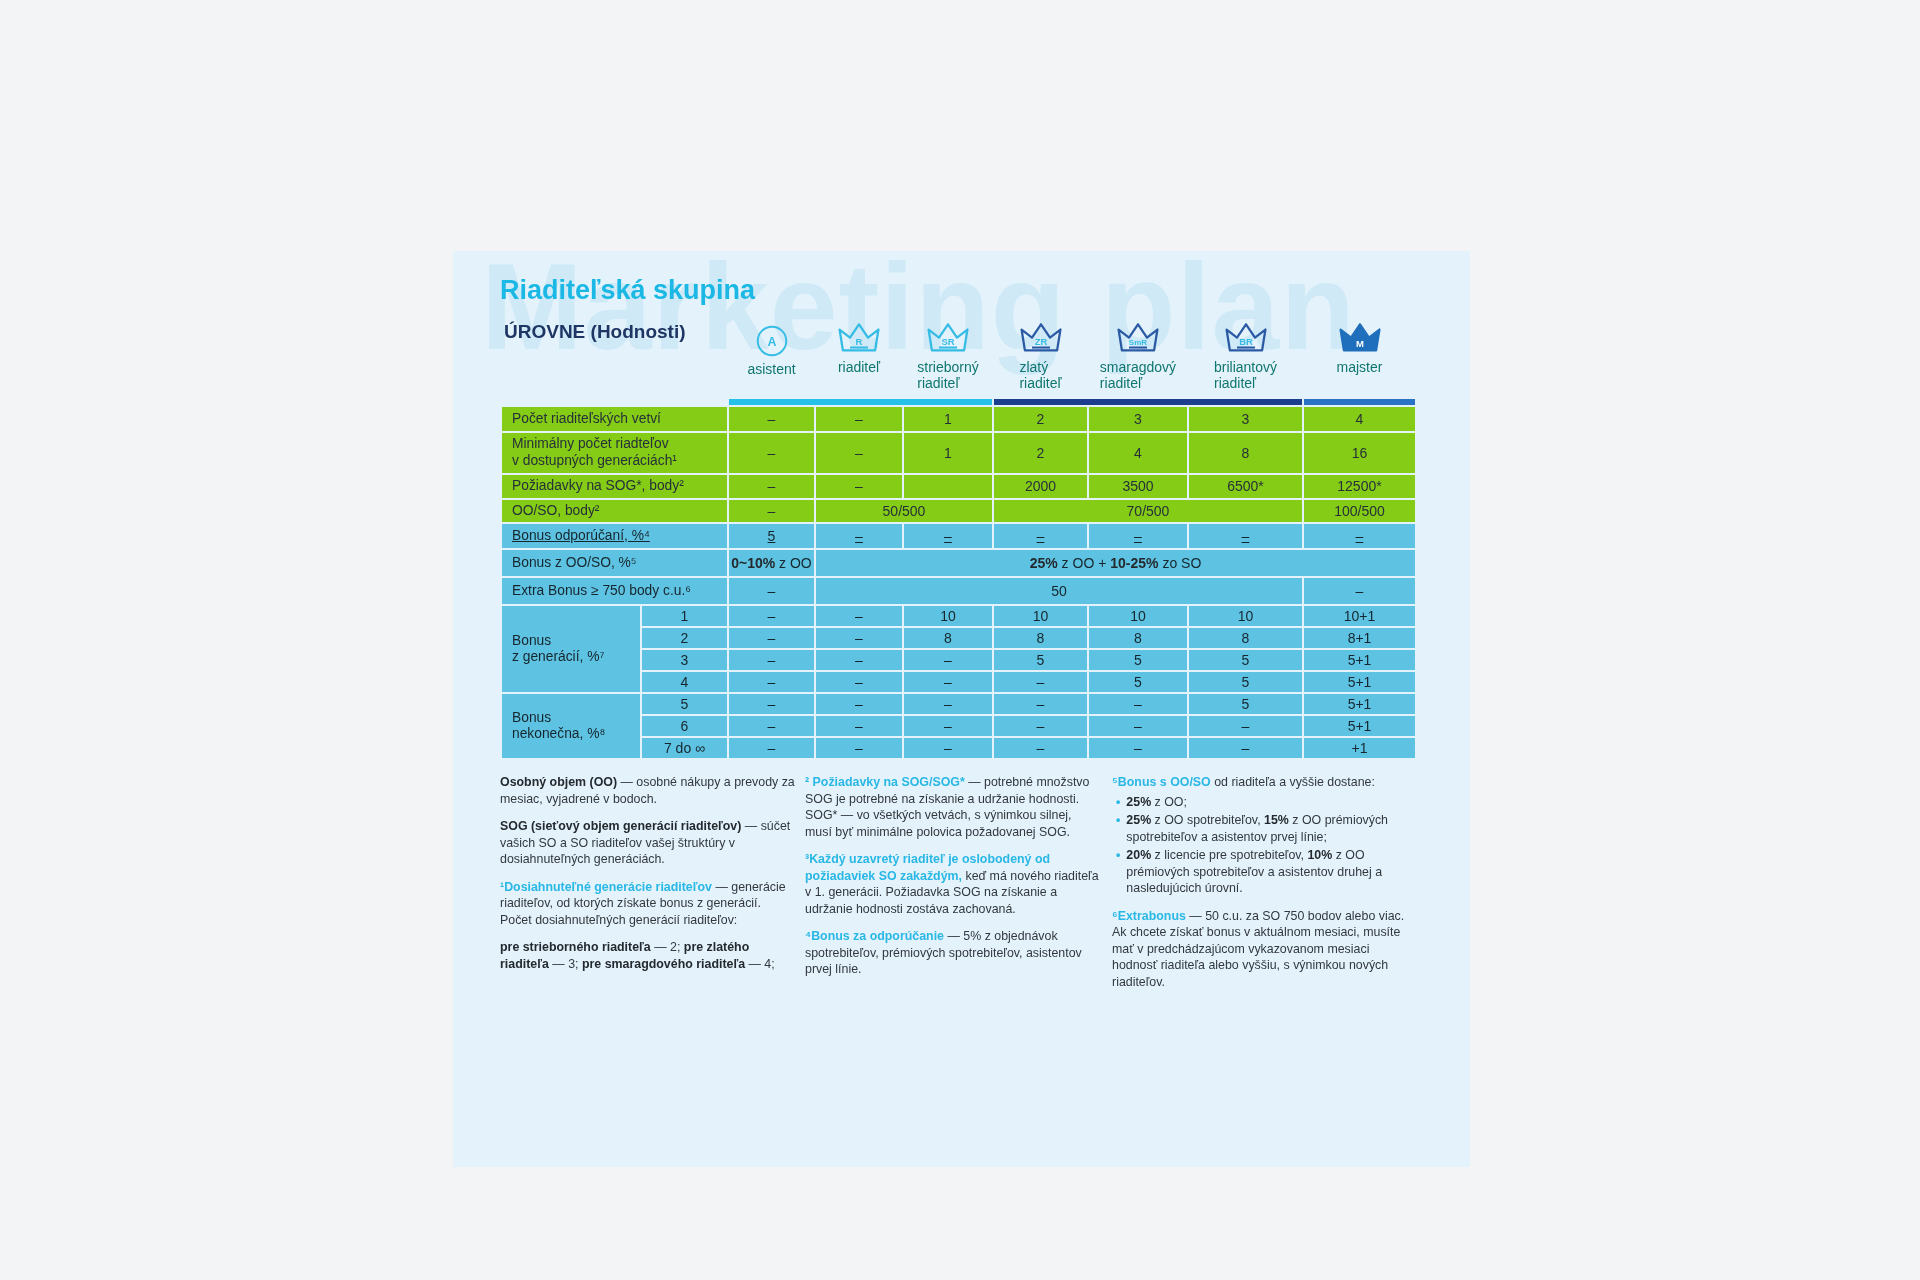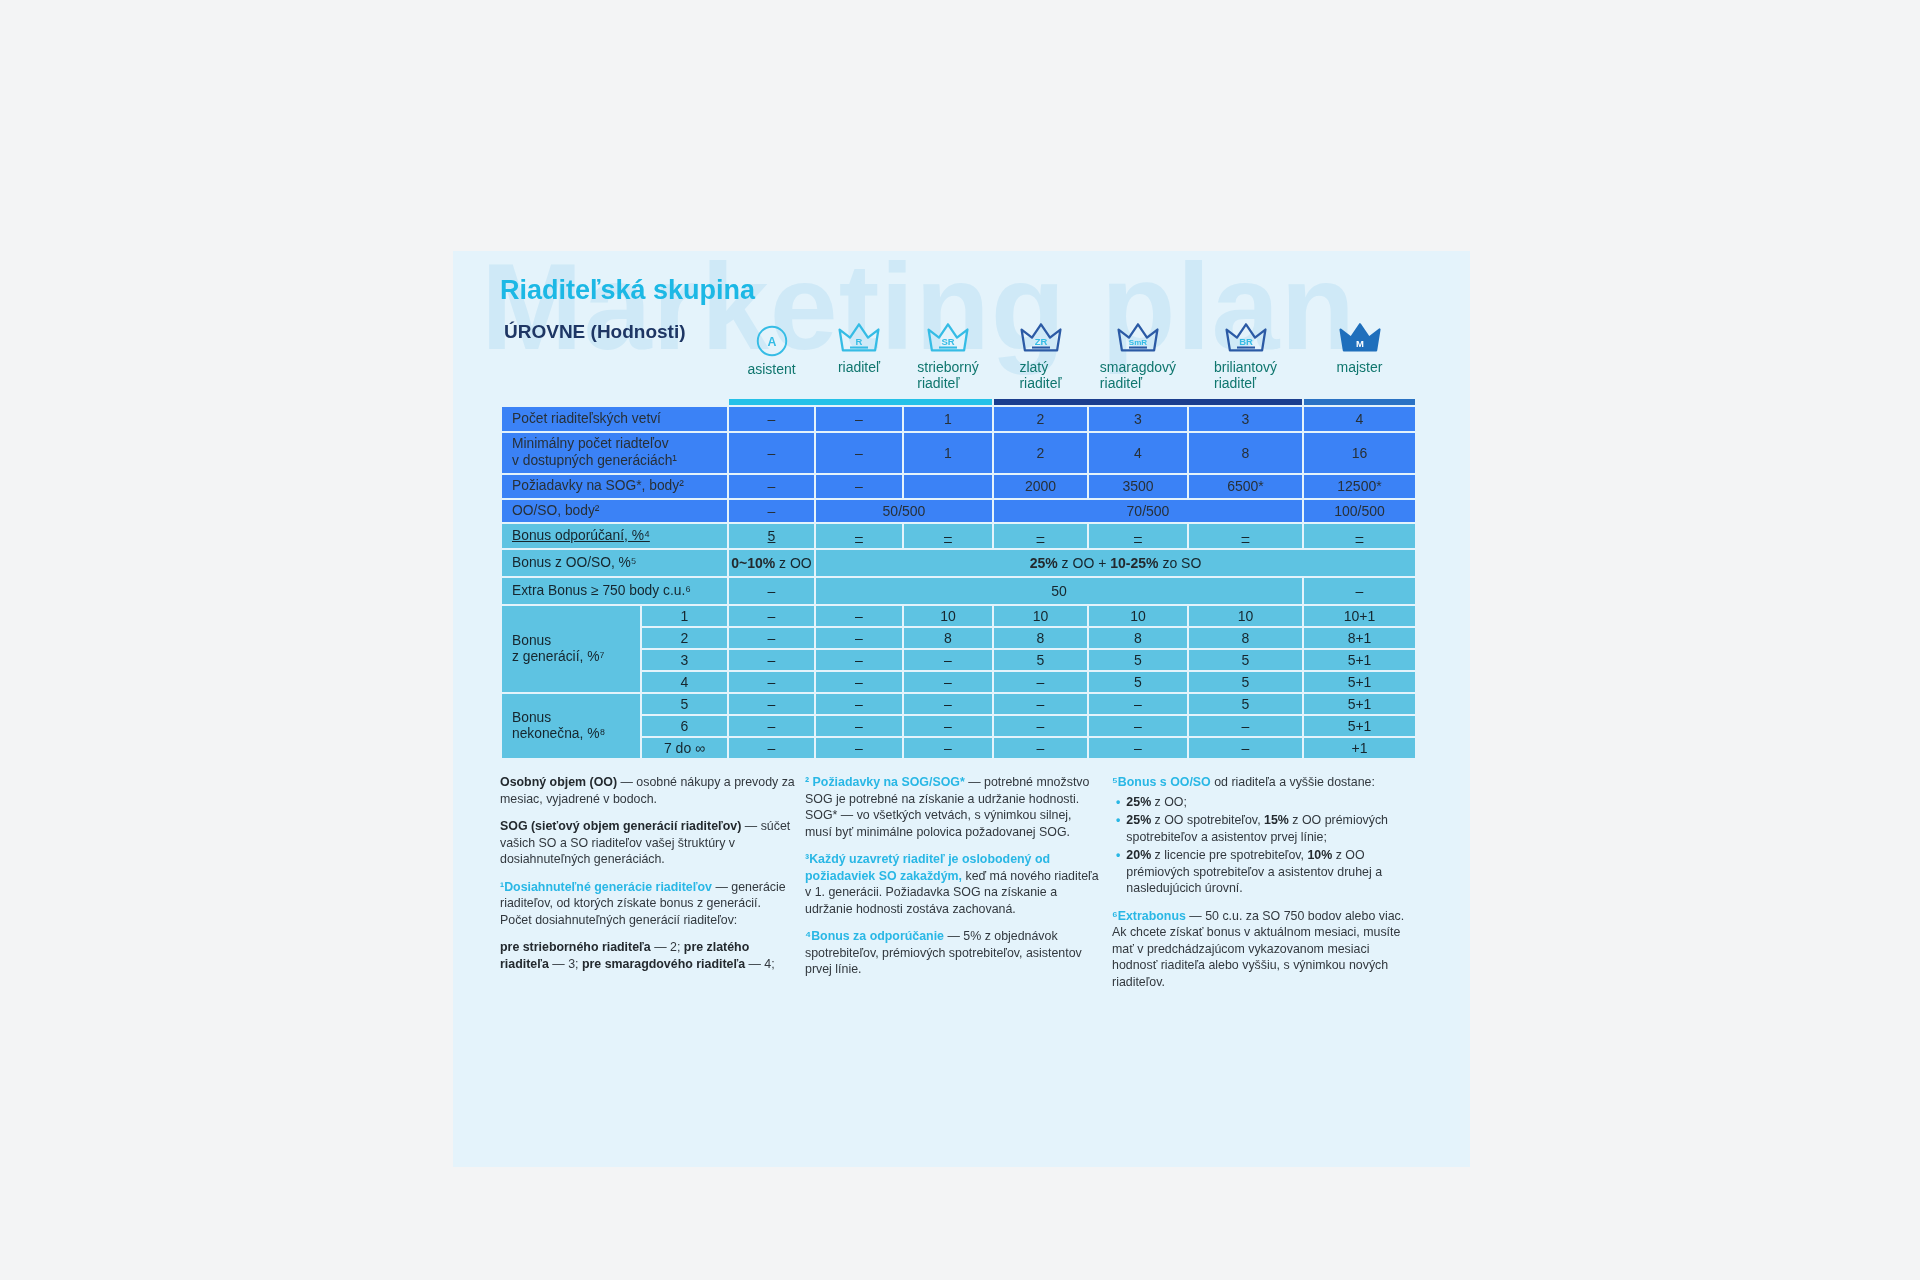--- a/index.html
+++ b/index.html
@@ -30,21 +30,21 @@
   td { font-size:14px; color:#273038; text-align:center; vertical-align:middle; overflow:hidden; }
   tr.header-row td { background:transparent; vertical-align:top; height:78px; padding-top:2px; }
   td.urovne-cell { vertical-align:bottom; text-align:left; padding:0 0 22px 2px; }
   .urovne-label { font-size:19px; font-weight:bold; color:#1e3664; }
   .col-head { display:flex; flex-direction:column; align-items:center; gap:3px; }
   .lvl-label { font-size:14px; color:#0f766e; line-height:1.12; text-align:left; white-space:pre-line; }
   tr.bar-row td { height:6px; padding:0; }
   td.bar-cyan { background:#25c1e8; }
   td.bar-navy { background:#1b3e8e; }
   td.bar-blue { background:#2a72c4; }
-  tr.light td { background:#3b82f6; }
+  tr.light td { background:#84cc16; }
   tr.cyan td { background:#5ec3e2; color:#16262e; }
   td.lbl { text-align:left; padding:3px 8px 3px 10px; white-space:pre-line; line-height:1.2; font-size:13.8px; }
   tr.hr1 td { height:24px; } tr.hr2 td { height:40px; } tr.hr3 td { height:22px; }
   tr.hr4 td { height:22px; } tr.hr5 td { height:24px;text-decoration:underline; } tr.hr6 td { height:26px; }
   tr.hr7 td { height:26px; } tr.gen td { height:20px; }
   .seg-b { font-weight:bold; }
   .footnotes { position:absolute; left:47px; top:523px; width:930px; z-index:2; }
   .fn-col { position:absolute; top:0; width:296px; font-size:12.4px; line-height:1.33; color:#32383e; }
   .fn-col-0 { left:0; } .fn-col-1 { left:305px; } .fn-col-2 { left:612px; }
   .fn-p { margin-bottom:11px; white-space:pre-line; }

